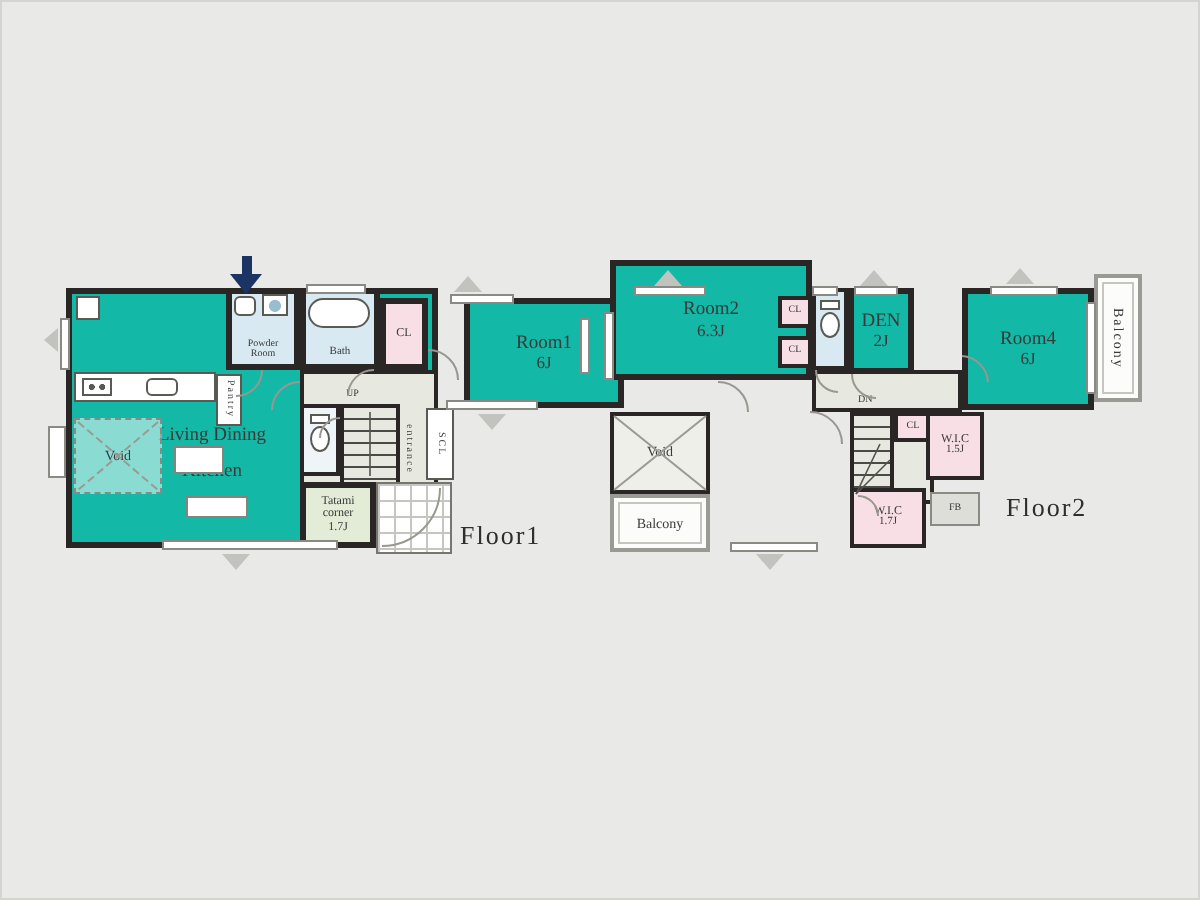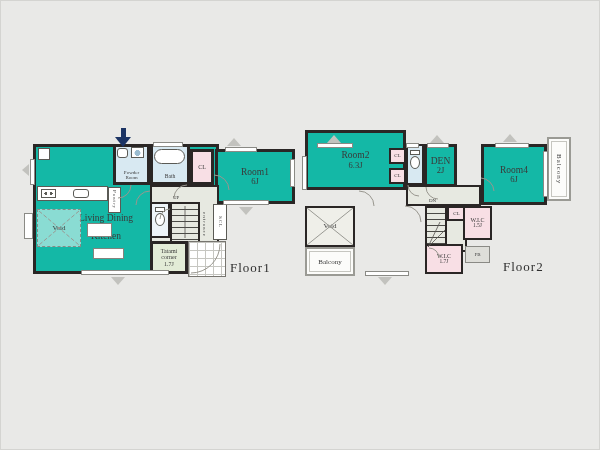--- a/index.html
+++ b/index.html
@@ -72,21 +72,21 @@
 
   <div class="r wet" style="left:149px;top:143px;width:40px;height:41px;justify-content:flex-end;padding-bottom:2px">
     <span class="s55">Bath</span>
   </div>
   <div class="fix" style="left:153px;top:148px;width:31px;height:15px;border-radius:8px;border-width:1.5px"></div>
 
   <div class="r pink" style="left:189px;top:148px;width:24px;height:36px">
     <span class="s6">CL</span>
   </div>
 
-  <div class="r cream" style="left:214px;top:148px;width:80px;height:55px">
+  <div class="r cream" style="left:231px;top:148px;width:80px;height:55px">
     <span class="nm">Room1</span>
     <span class="sz">6J</span>
   </div>
 
   <div class="r r2 hall" style="left:149px;top:184px;width:69px;height:58px"></div>
   <div class="fix" style="left:107px;top:186px;width:13px;height:26px;display:flex;align-items:center;justify-content:center">
     <span class="s5 vert">Pantry</span>
   </div>
   <div class="r r2 wet" style="left:149px;top:201px;width:20px;height:36px;background:#eef4f8"></div>
   <div class="fix" style="left:154px;top:206px;width:10px;height:5px"></div>
@@ -170,21 +170,21 @@
     <span class="s7">Balcony</span>
   </div>
   <div class="r r2 pink" style="left:424px;top:243px;width:38px;height:30px">
     <span class="s6">W.I.C</span>
     <span class="s55">1.7J</span>
   </div>
   <div class="r" style="left:464px;top:245px;width:25px;height:17px;background:#deded9;border:1.5px solid #8a8a85">
     <span class="s5">FB</span>
   </div>
 
-  <div class="albl flabel" style="left:502px;top:259px">Floor2</div>
+  <div class="albl flabel" style="left:502px;top:246px">Floor2</div>
 
   <div class="win" style="left:316px;top:142px;width:36px;height:5px"></div>
   <div class="win" style="left:405px;top:142px;width:13px;height:5px"></div>
   <div class="win" style="left:426px;top:142px;width:22px;height:5px"></div>
   <div class="win" style="left:494px;top:142px;width:34px;height:5px"></div>
   <div class="win" style="left:301px;top:155px;width:5px;height:34px"></div>
   <div class="win" style="left:542px;top:150px;width:5px;height:46px"></div>
   <div class="win" style="left:364px;top:270px;width:44px;height:5px"></div>
 
   <div class="tri up" style="left:326px;top:134px"></div>

